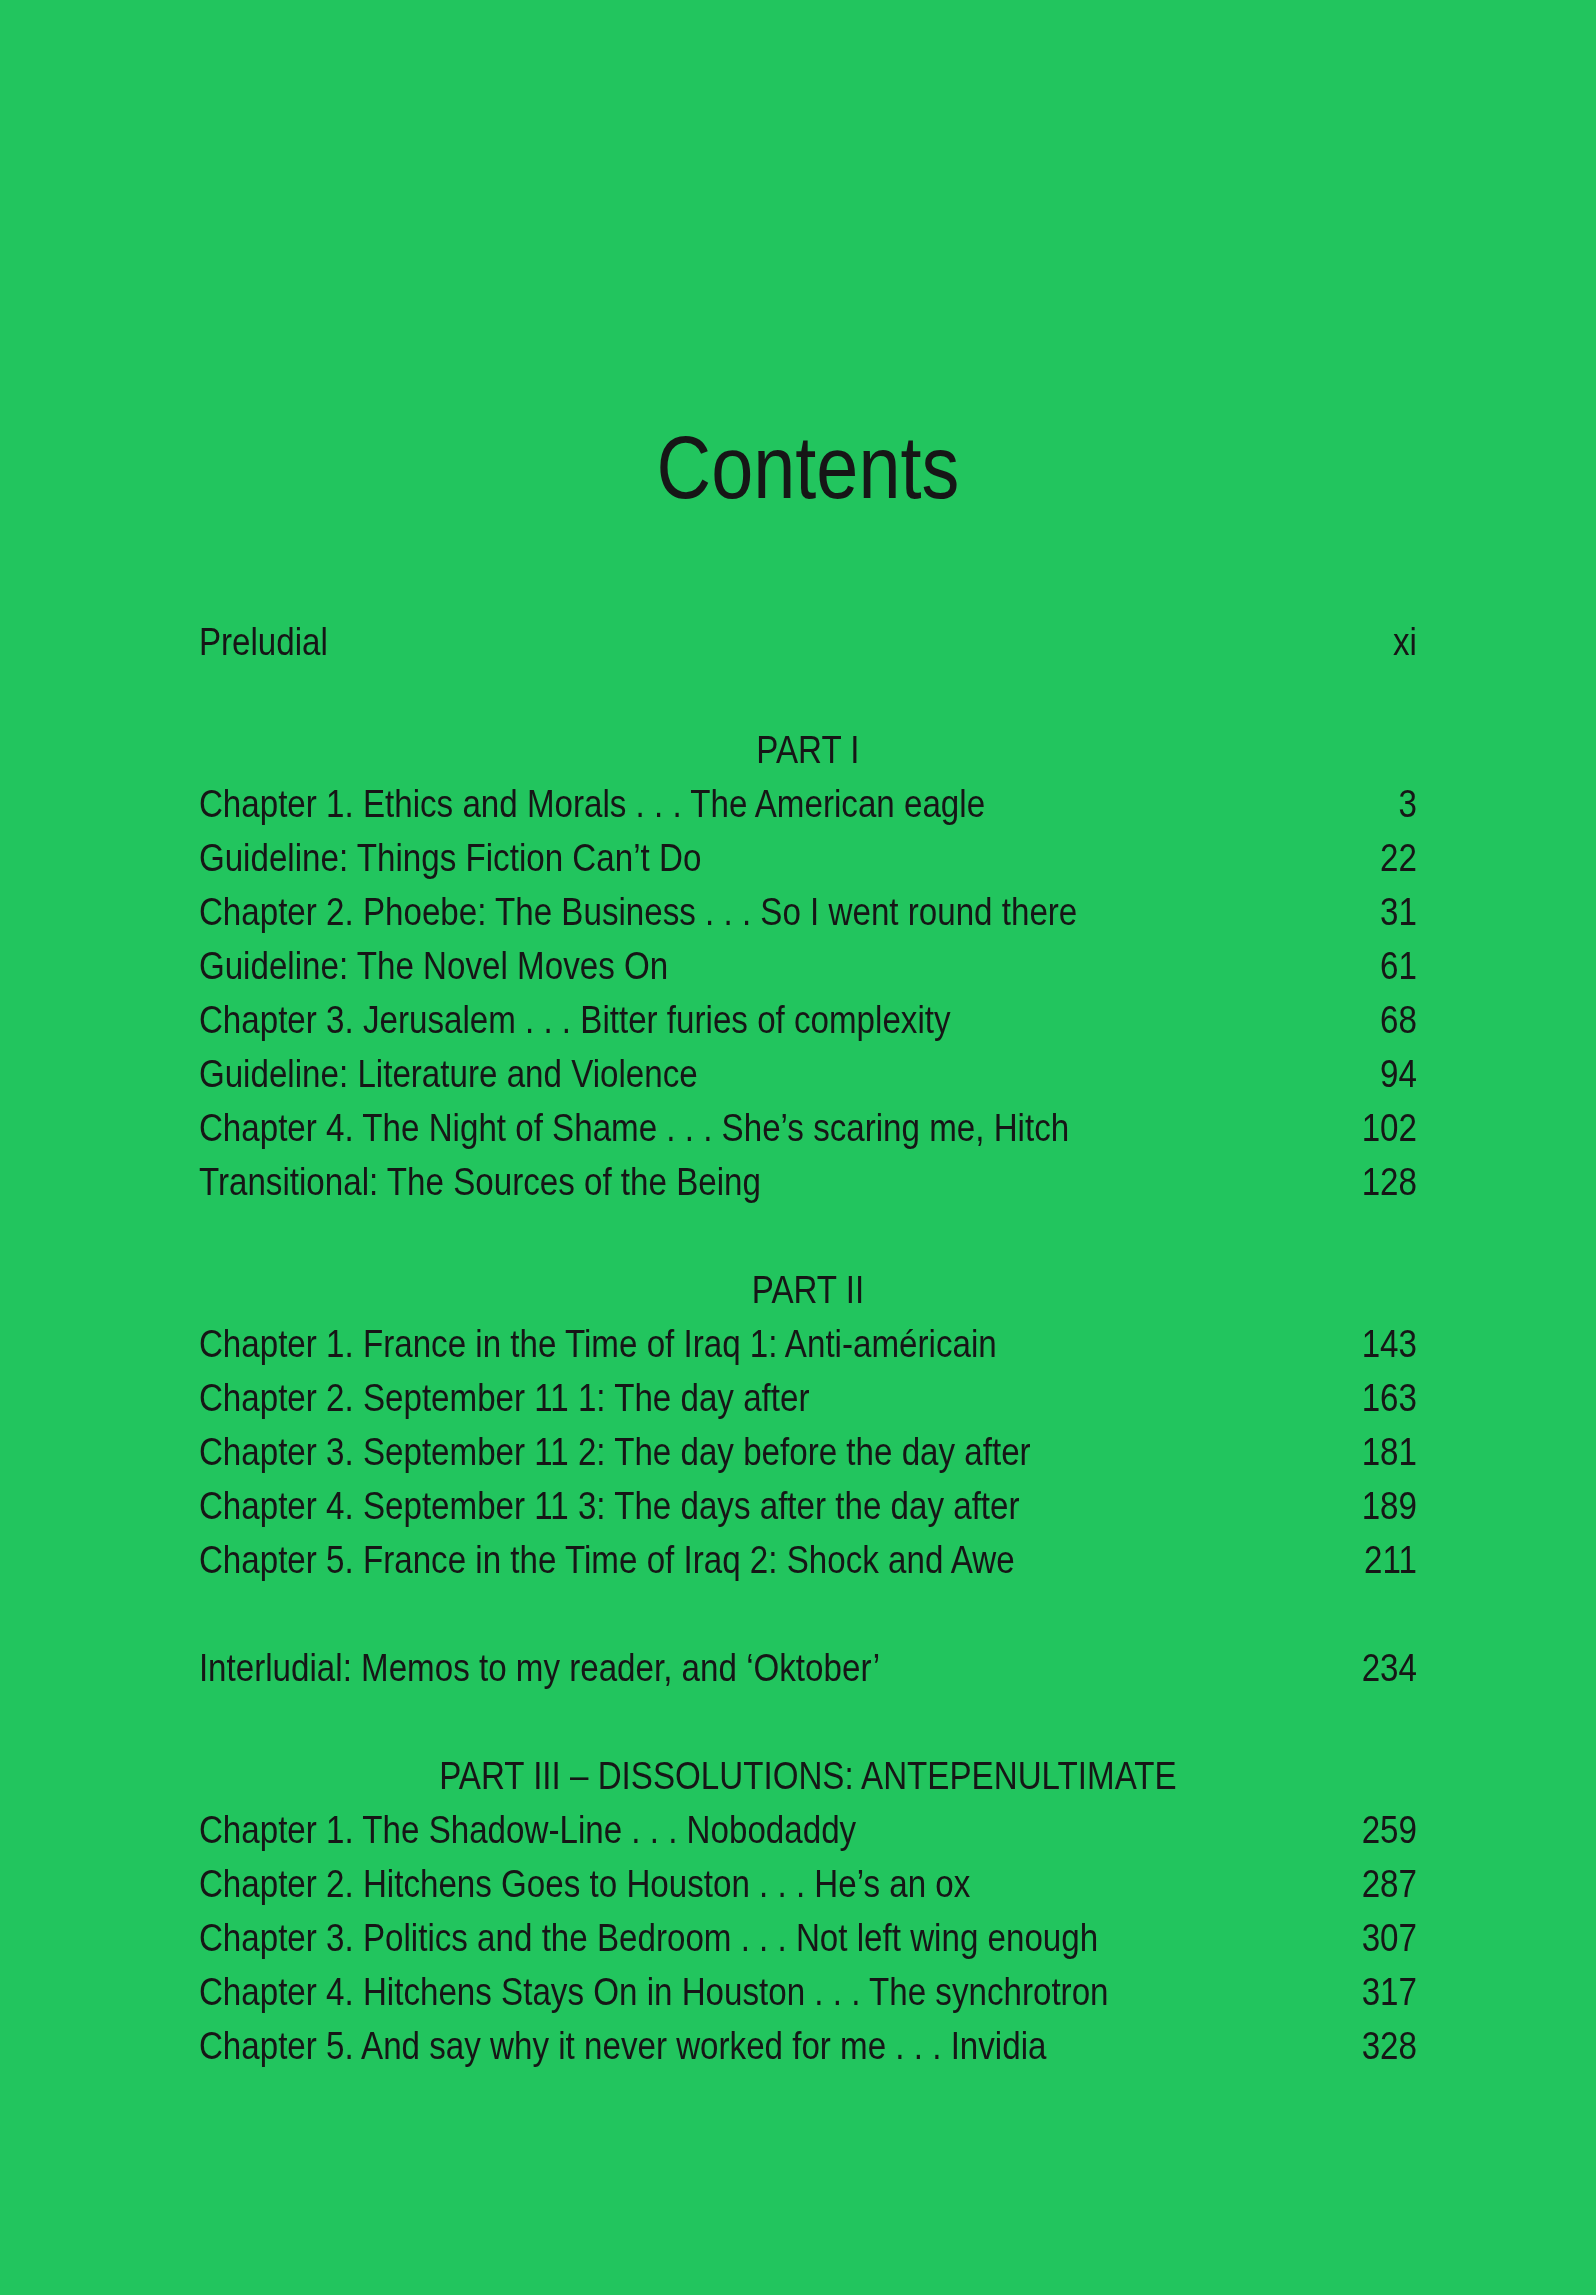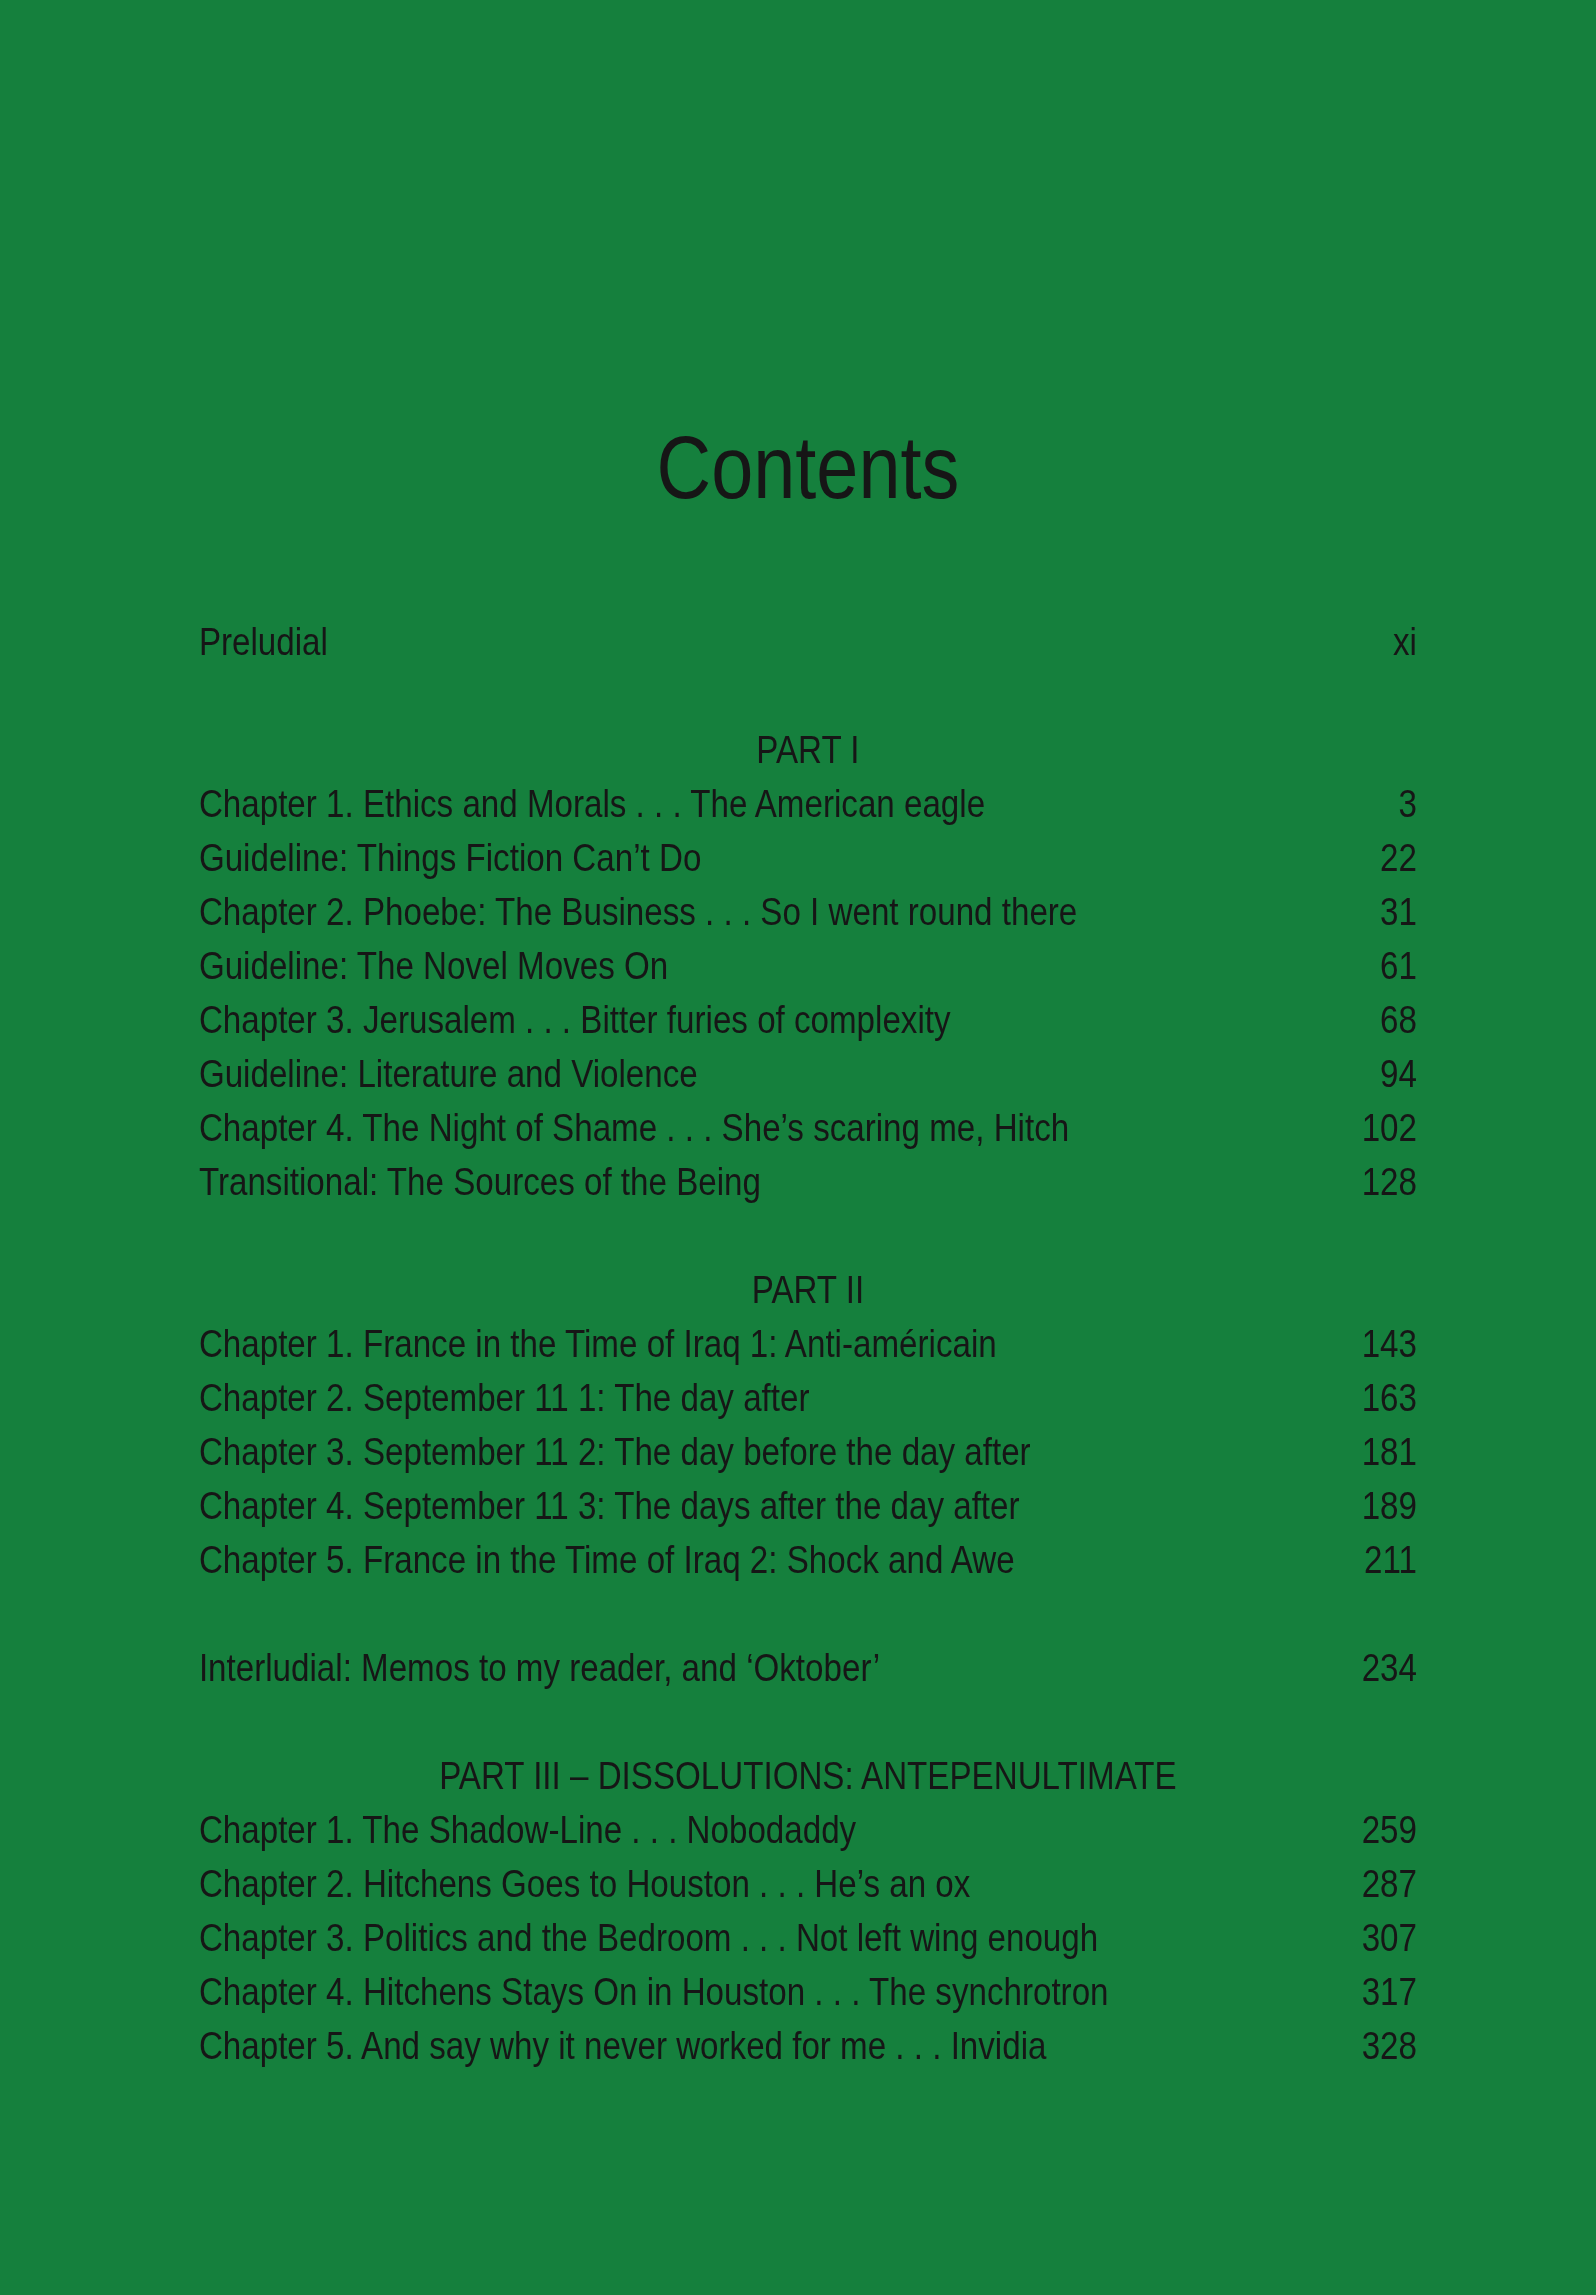--- a/index.html
+++ b/index.html
@@ -10,21 +10,21 @@
   body {
     width: 1596px;
     height: 2295px;
     font-family: "Liberation Sans", sans-serif;
     color: #161616;
   }
   .sheet {
     position: relative;
     width: 1596px;
     height: 2295px;
-    background: #15803d;
+    background: #22c55e;
     overflow: hidden;
   }
   
   .condense {
     width: 1878px;
     transform: scaleX(0.85);
     transform-origin: 0 0;
     box-sizing: border-box;
     padding: 0 211px 0 234px;
   }

